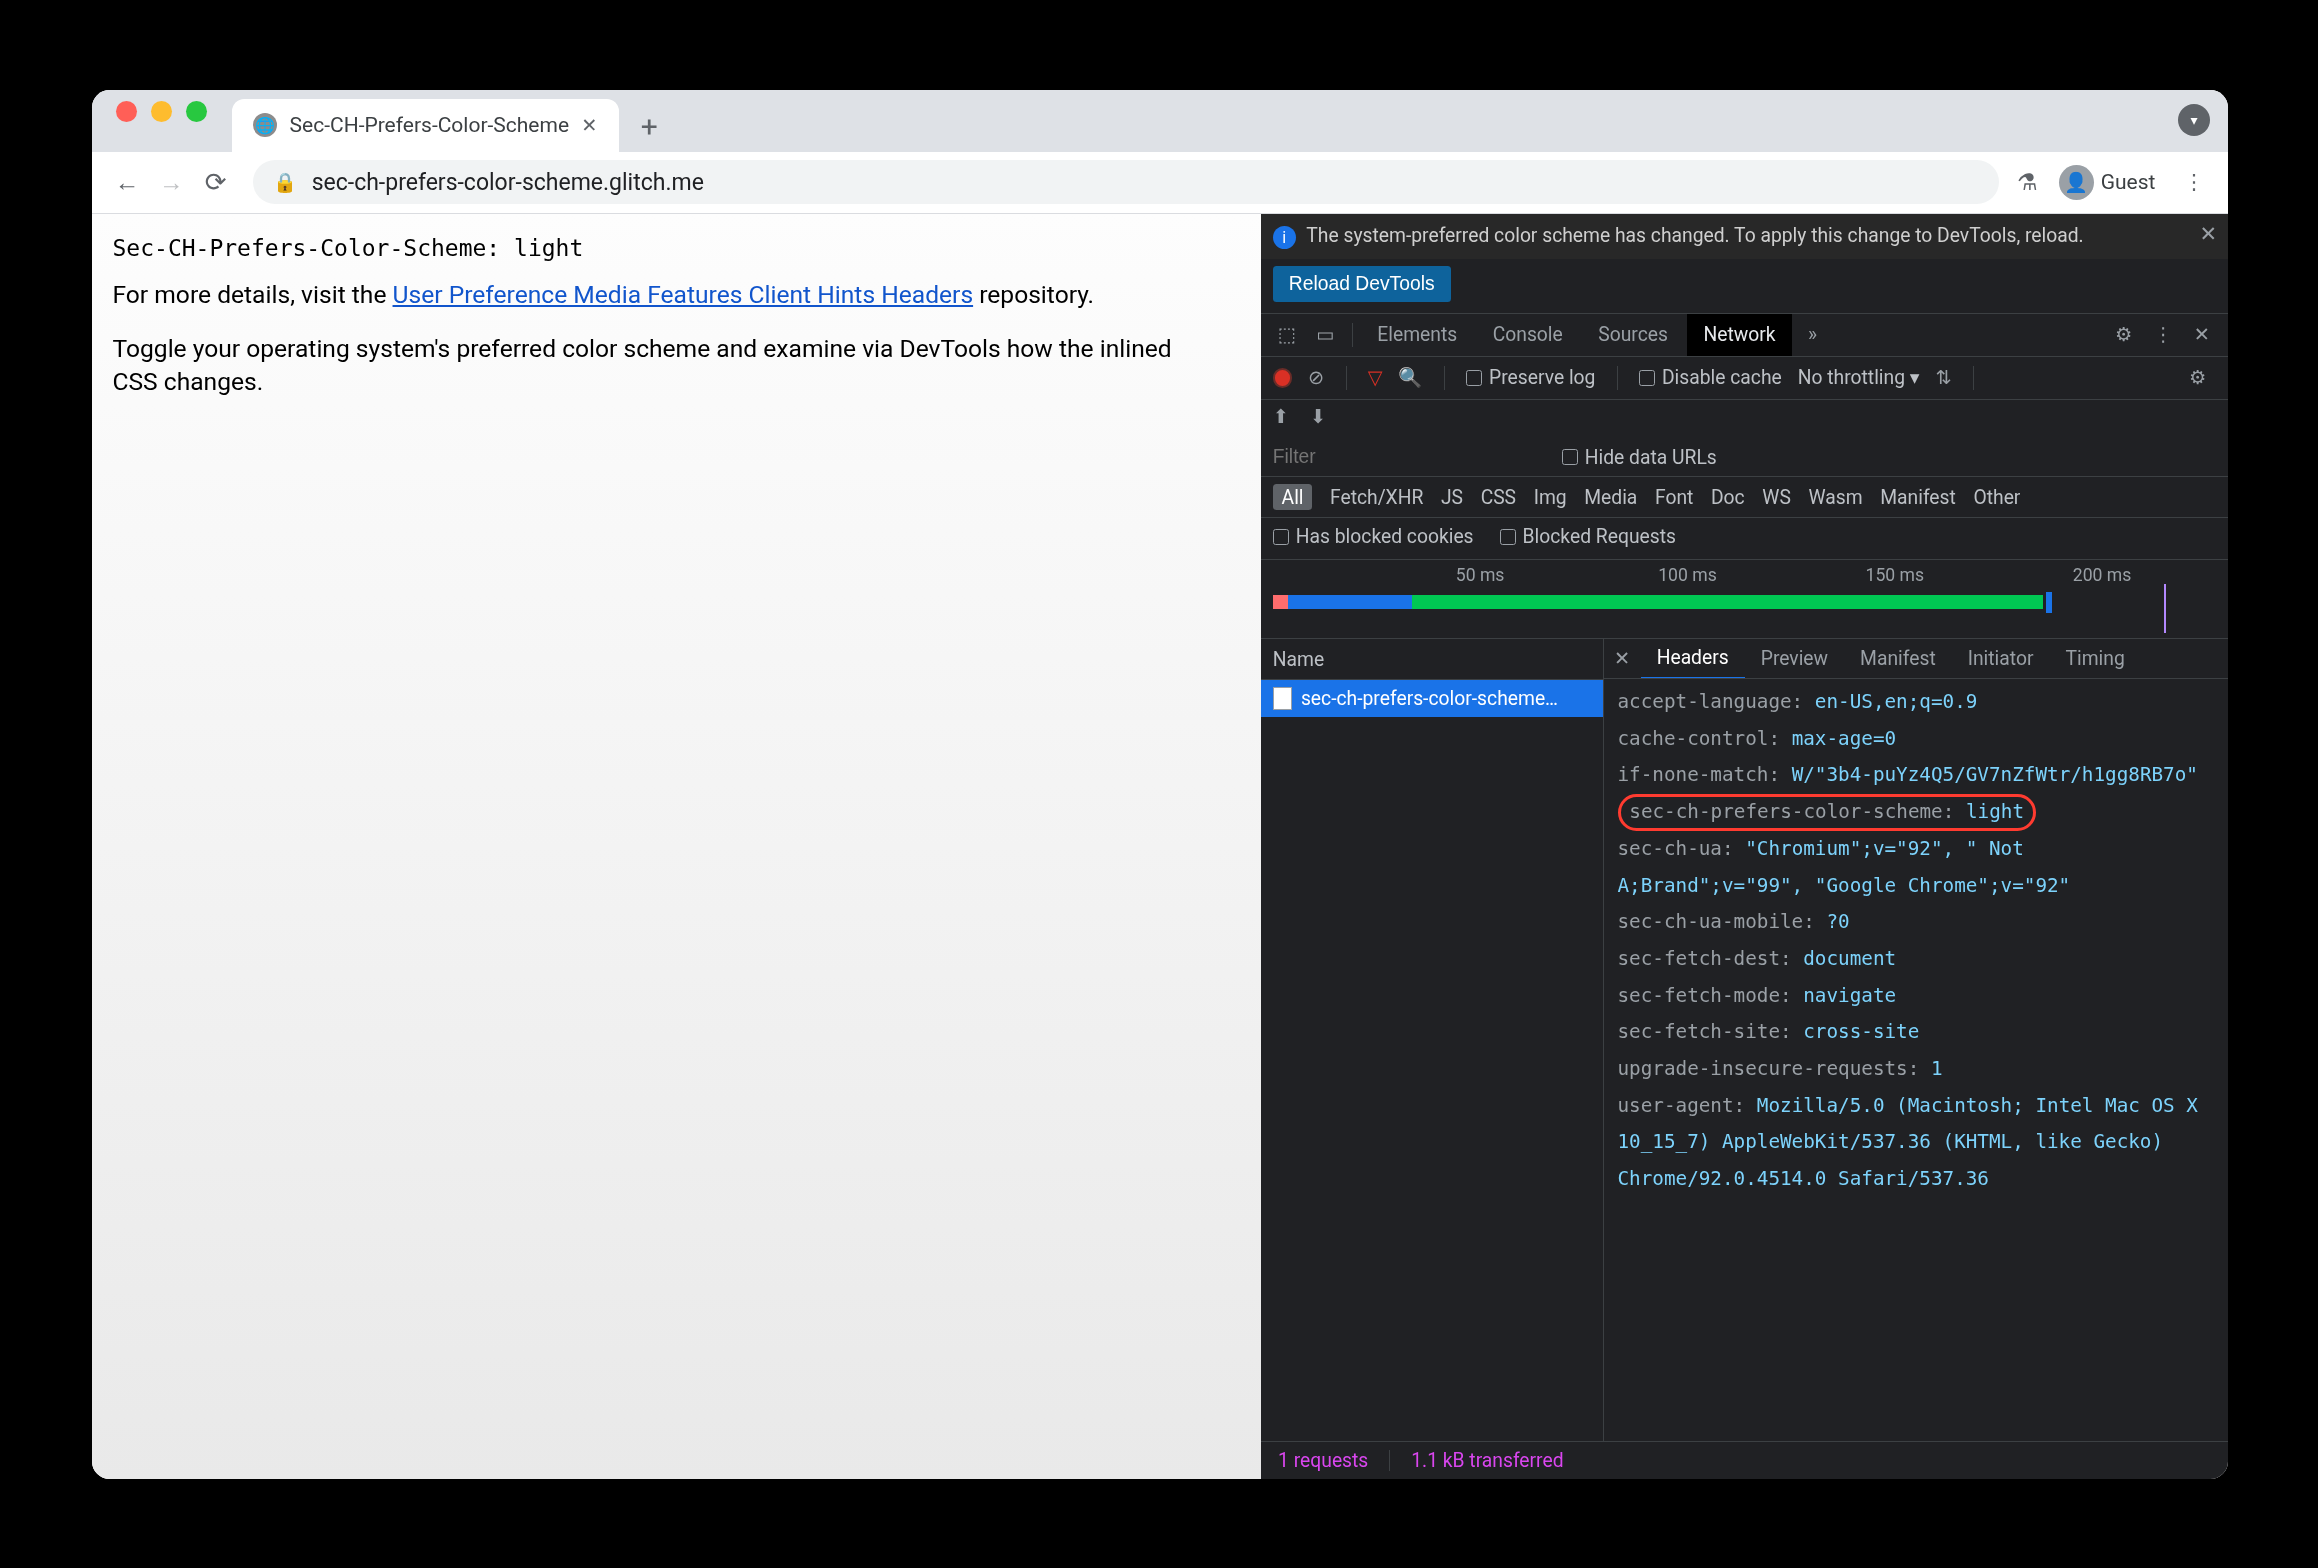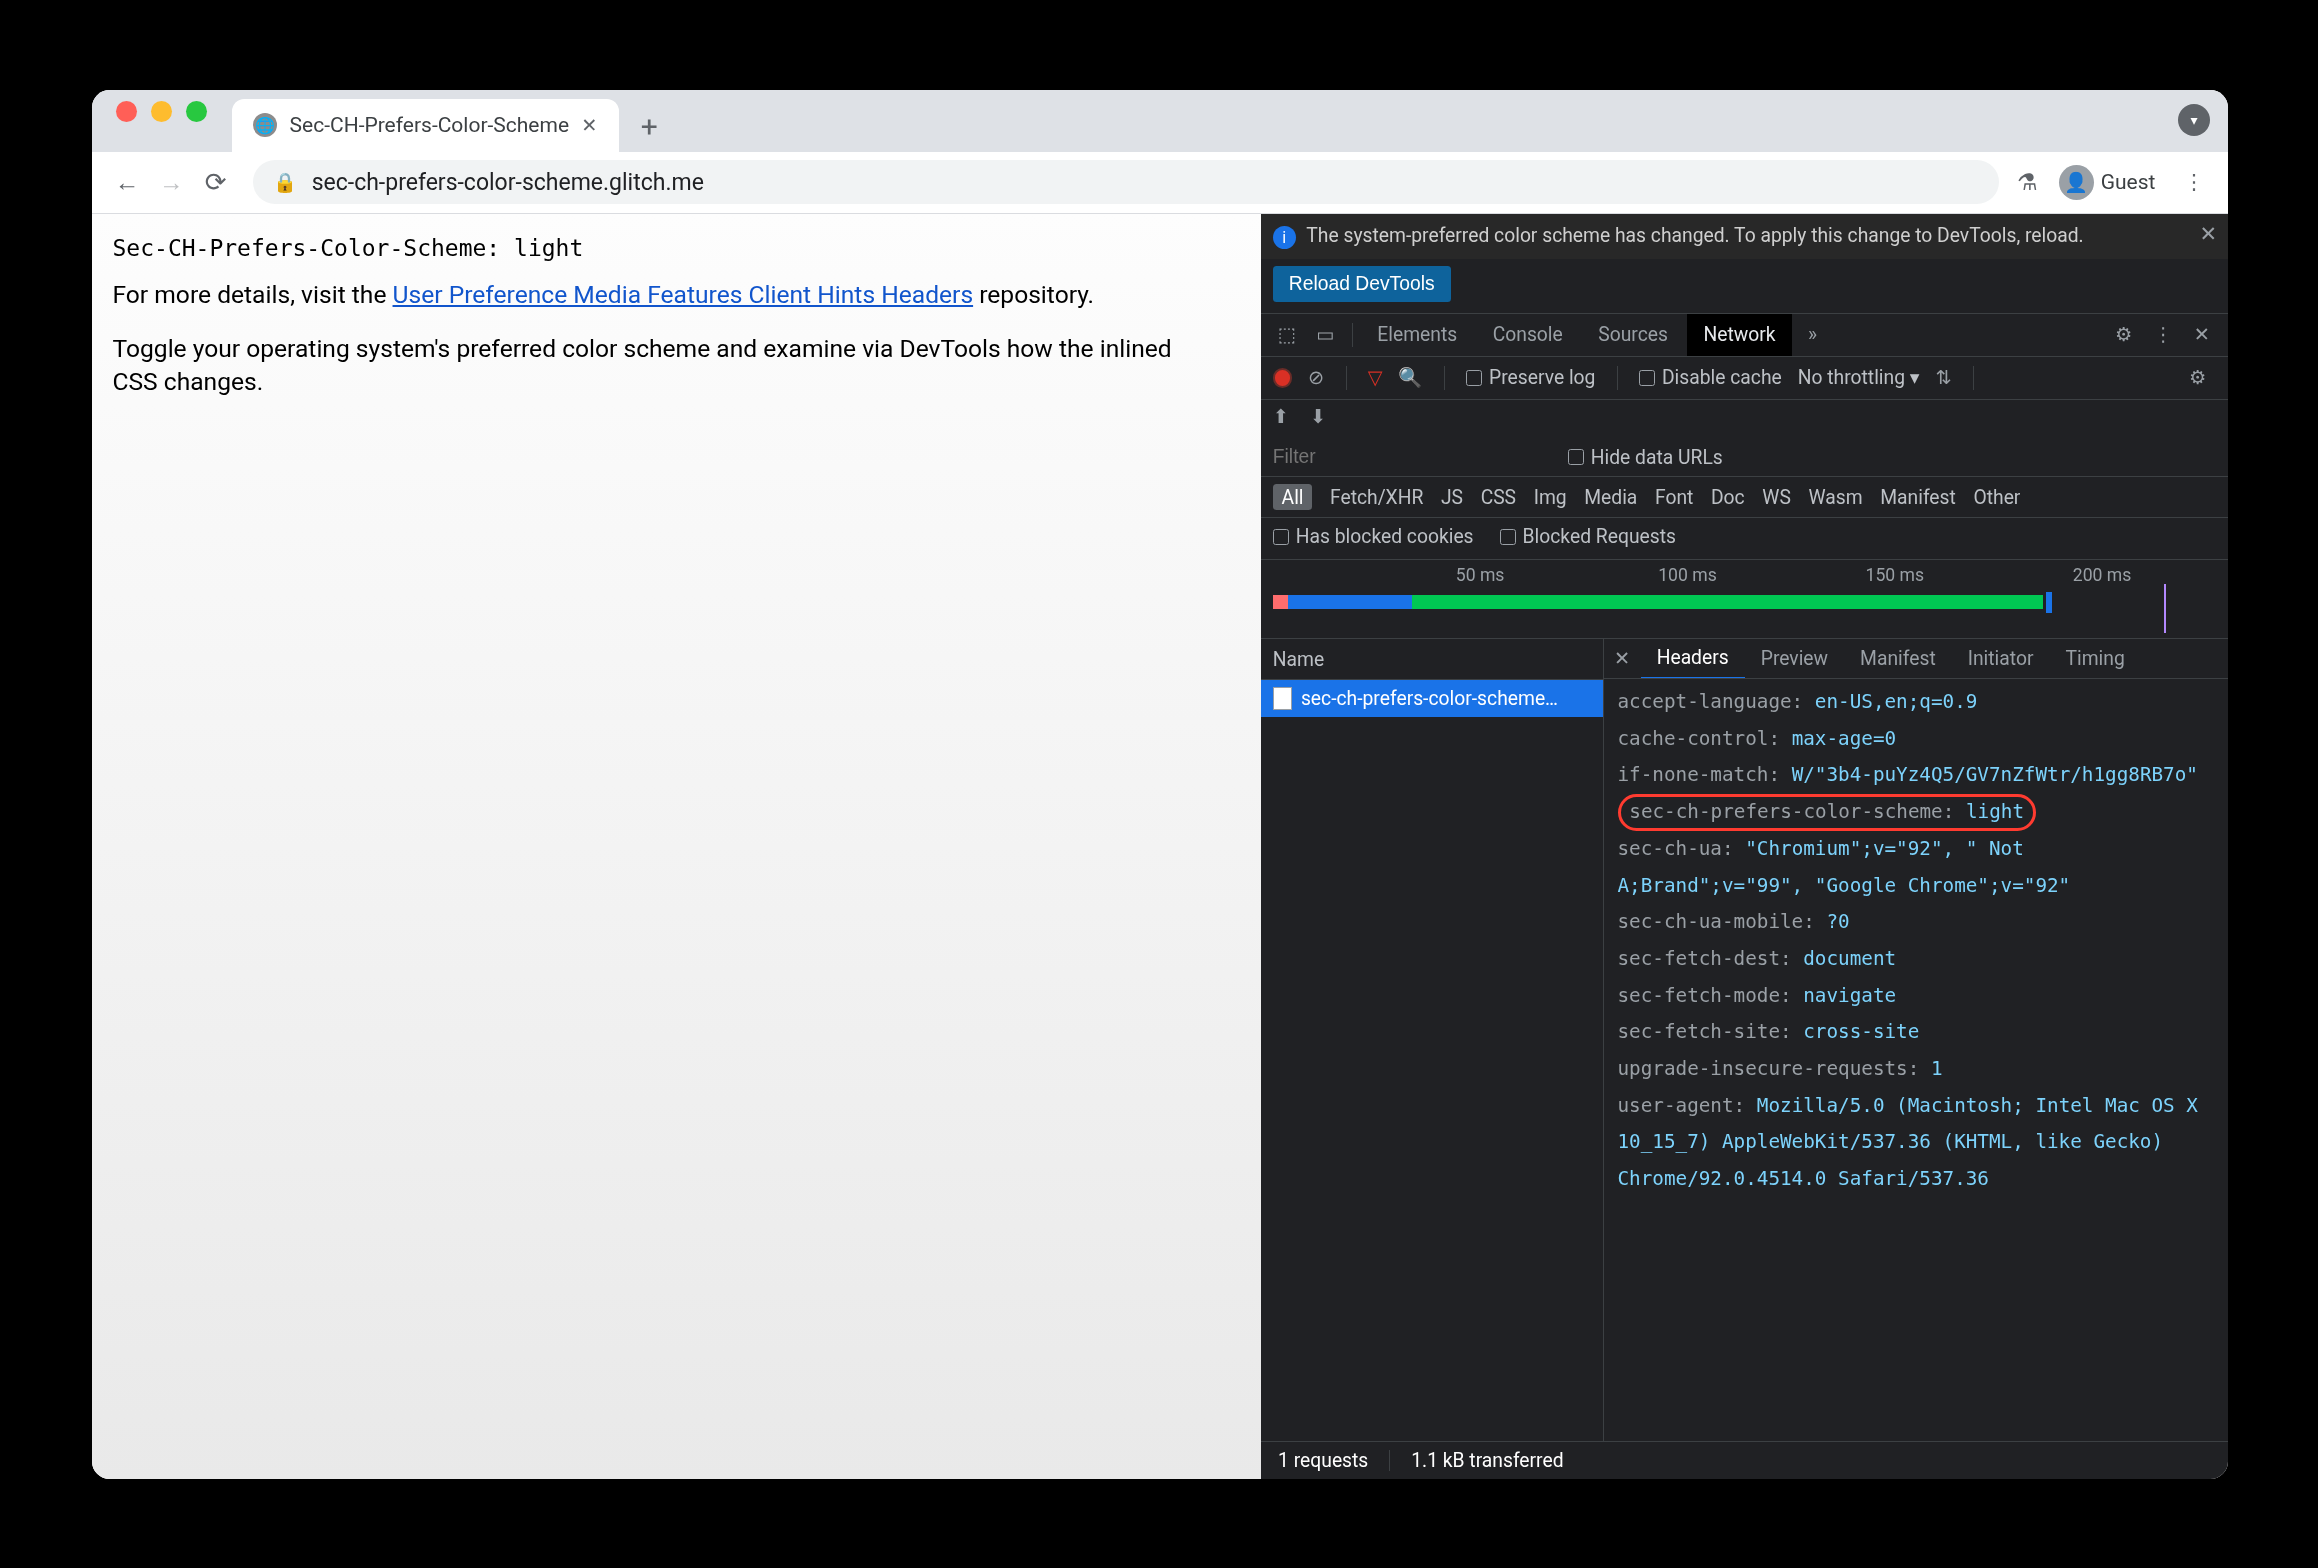--- a/index.html
+++ b/index.html
@@ -76,21 +76,21 @@
 
 .netbar{display:flex;align-items:center;gap:16px;padding:8.8px 12.3px;border-bottom:0.9px solid #3c4043;flex-wrap:wrap}
 .rec{width:19.3px;height:19.3px;border-radius:50%;background:#d93025;border:2.6px solid #6b2c28}
 .nb{color:#9aa0a6;font-size:19.3px}
 .cb{display:flex;align-items:center;gap:7px;color:#bdc1c6}
 .cb .box{width:16px;height:16px;border:1.8px solid #9aa0a6;border-radius:2.6px}
 .throttle{color:#bdc1c6}
 .wifi{color:#9aa0a6}
 .netrow2{display:flex;gap:21px;padding:5.3px 12.3px 10.5px 12.3px;color:#9aa0a6}
 
-.filterbar{display:flex;align-items:center;gap:14px;padding:7px 12.3px;border-bottom:0.9px solid #3c4043}
+.filterbar{display:flex;align-items:center;gap:8px;padding:7px 12.3px;border-bottom:0.9px solid #3c4043}
 .filterin{background:transparent;border:none;color:#9aa0a6;font-size:19.3px;width:281px}
 .typebar{display:flex;align-items:center;gap:17.6px;padding:7px 12.3px;border-bottom:0.9px solid #3c4043;flex-wrap:wrap}
 .pill{background:#5f6368;color:#fff;border-radius:3.5px;padding:1.8px 8.8px;font-size:19.3px}
 .ftype{color:#bdc1c6;font-size:19.3px}
 .blockrow{display:flex;gap:26px;padding:7px 12.3px 10.5px 12.3px;border-bottom:0.9px solid #3c4043}
 
 .timeline{height:79px;border-bottom:0.9px solid #3c4043;position:relative;padding:5.3px 12.3px}
 .ticks{display:flex;justify-content:space-between;font-size:17.6px;color:#9aa0a6;position:relative}
 .ticks span{position:absolute;transform:translateX(-50%)}
 .bar{position:absolute;top:35px;left:12.3px;height:14px;right:185px;background:linear-gradient(90deg,#ff6d6d 0 2%,#1a73e8 2% 18%,#00c853 18% 100%)}
@@ -107,21 +107,21 @@
 .detail{flex:1;display:flex;flex-direction:column;overflow:hidden}
 .dtabs{display:flex;align-items:center;border-bottom:0.9px solid #3c4043;height:40px}
 .dtabs .x{padding:0 10.5px;color:#9aa0a6;font-size:19.3px}
 .dtabs .t{padding:0 16px;color:#9aa0a6;height:100%;display:flex;align-items:center}
 .dtabs .t.active{color:#fff;border-bottom:1.8px solid #1a73e8}
 .headers{flex:1;overflow:auto;padding:5.3px 14px;font-family:ui-monospace,Menlo,Consolas,monospace;font-size:19.3px;line-height:1.9}
 .hrow .k{color:#9aa0a6}
 .hrow .v{color:#7dd3fc}
 .highlight{border:3.5px solid #ff3b30;border-radius:19.3px;padding:0 8.8px;display:inline-block;line-height:1.6}
 
-.status{height:39px;border-top:0.9px solid #3c4043;display:flex;align-items:center;gap:21px;padding:0 17.6px;color:#ffffff;font-size:19.3px}
+.status{height:39px;border-top:0.9px solid #3c4043;display:flex;align-items:center;gap:21px;padding:0 17.6px;color:#d946ef;font-size:19.3px}
 .status .vsep{width:0.9px;height:21px;background:#3c4043}
 </style>
 </head>
 <body>
 
 <div class="window">
 
   <div class="titlebar">
     <div class="traffic">
       <div class="tl r"></div>

